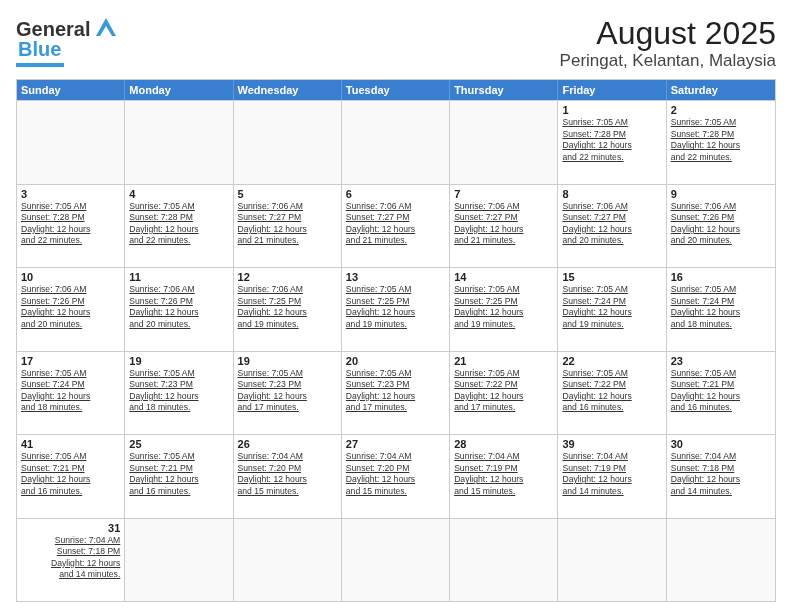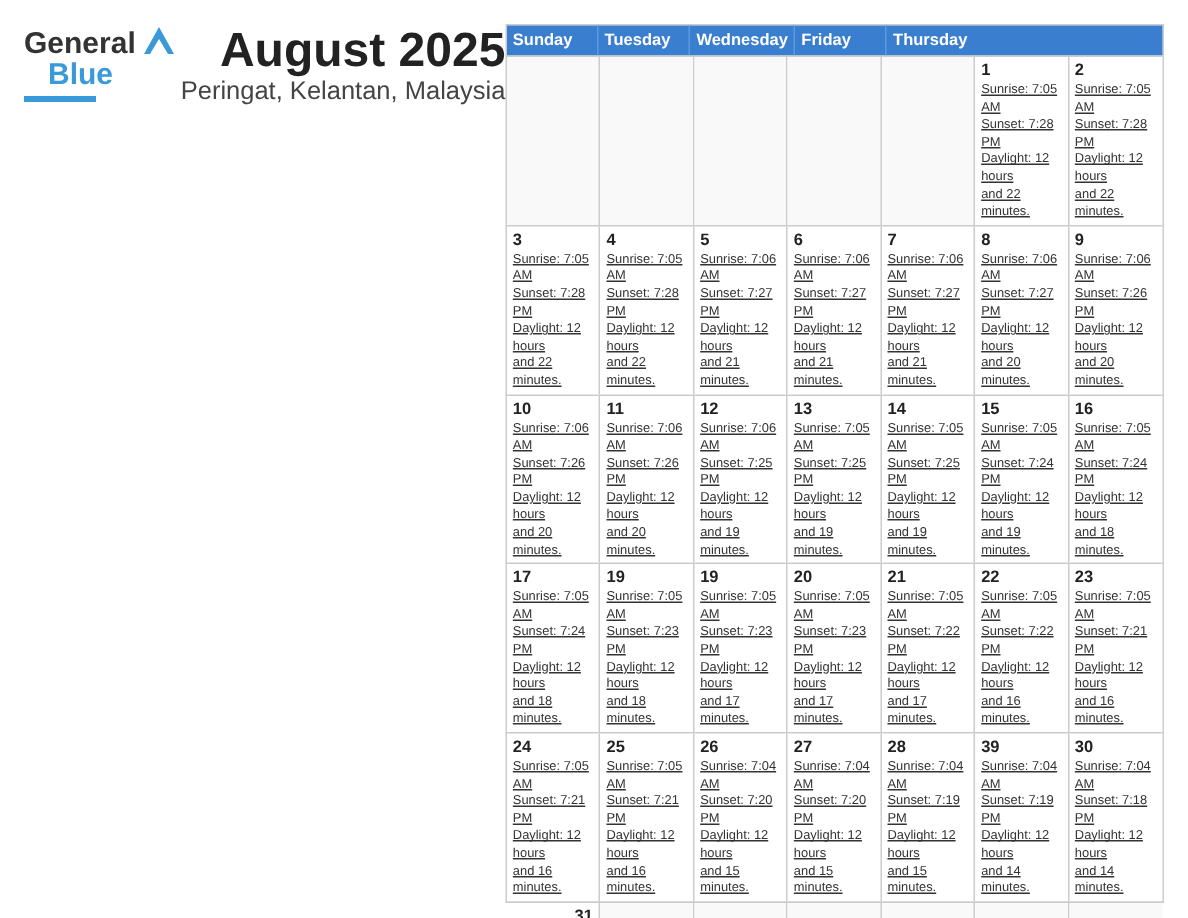--- a/index.html
+++ b/index.html
@@ -8,21 +8,21 @@
       background: #fff;
       width: 792px;
       height: 612px;
       overflow: hidden;
     }
     .page {
       width: 792px;
       height: 612px;
       padding: 16px 16px 10px 16px;
       display: flex;
-      flex-direction: row;
+      flex-direction: column;
     }
     .header {
       display: flex;
       justify-content: space-between;
       align-items: flex-start;
       margin-bottom: 8px;
     }
     .logo {
       display: flex;
       flex-direction: column;
@@ -32,21 +32,21 @@
       width: 48px;
       height: 4px;
       background: #3a9ad9;
       margin-top: 2px;
     }
     .title-block {
       text-align: right;
     }
     .month-year {
       font-size: 32px;
-      font-weight: bold;
+      font-weight: normal;
       color: #222;
       line-height: 1.1;
     }
     .location {
       font-size: 17px;
       color: #444;
     }
     .calendar {
       flex: 1;
       display: flex;
@@ -115,36 +115,38 @@
       <div style="display:flex;align-items:center;gap:2px;">
         <span style="font-size:20px;font-weight:bold;color:#333;">General</span>
         <span style="display:inline-block;">
           
           <svg width="28" height="22" viewBox="0 0 28 22">
             <polygon points="4,20 14,2 24,20" fill="#3a9ad9"></polygon>
             <polygon points="8,20 14,10 20,20" fill="#fff"></polygon>
           </svg>
         </span>
       </div>
-      <div style="font-size:20px;font-weight:bold;color:#3a9ad9;margin-top:-4px;margin-left:16px;">Blue</div>
+      <div style="font-size:20px;font-weight:bold;color:#3a9ad9;margin-top:-4px;margin-left:2px;">Blue</div>
       <div class="logo-bar"></div>
     </div>
     <div class="title-block">
       <div class="month-year">August 2025</div>
       <div class="location">Peringat, Kelantan, Malaysia</div>
     </div>
   </div>
 
   <div class="calendar">
     <div class="cal-header">
     <div class="cal-header-cell">Sunday</div>
+        <div class="cal-header-cell">Monday</div>
+        <div class="cal-header-cell">Wednesday</div>
         <div class="cal-header-cell">Tuesday</div>
-        <div class="cal-header-cell">Wednesday</div>
+        <div class="cal-header-cell">Thursday</div>
         <div class="cal-header-cell">Friday</div>
-        <div class="cal-header-cell">Thursday</div>
+        <div class="cal-header-cell">Saturday</div>
       </div>
     <div class="cal-body">
     <div class="cal-row">
           <div class="cal-cell empty"></div>
           <div class="cal-cell empty"></div>
           <div class="cal-cell empty"></div>
           <div class="cal-cell empty"></div>
           <div class="cal-cell empty"></div>
           <div class="cal-cell">
             <span class="day-num">1</span>
@@ -309,21 +311,21 @@
           <div class="cal-cell">
             <span class="day-num">23</span>
             <div class="cell-info" style="white-space: pre-line;">Sunrise: 7:05 AM
 Sunset: 7:21 PM
 Daylight: 12 hours
 and 16 minutes.</div>
           </div>
         </div>
         <div class="cal-row">
           <div class="cal-cell">
-            <span class="day-num">24</span>
+            <span class="day-num">41</span>
             <div class="cell-info" style="white-space: pre-line;">Sunrise: 7:05 AM
 Sunset: 7:21 PM
 Daylight: 12 hours
 and 16 minutes.</div>
           </div>
           <div class="cal-cell">
             <span class="day-num">25</span>
             <div class="cell-info" style="white-space: pre-line;">Sunrise: 7:05 AM
 Sunset: 7:21 PM
 Daylight: 12 hours

